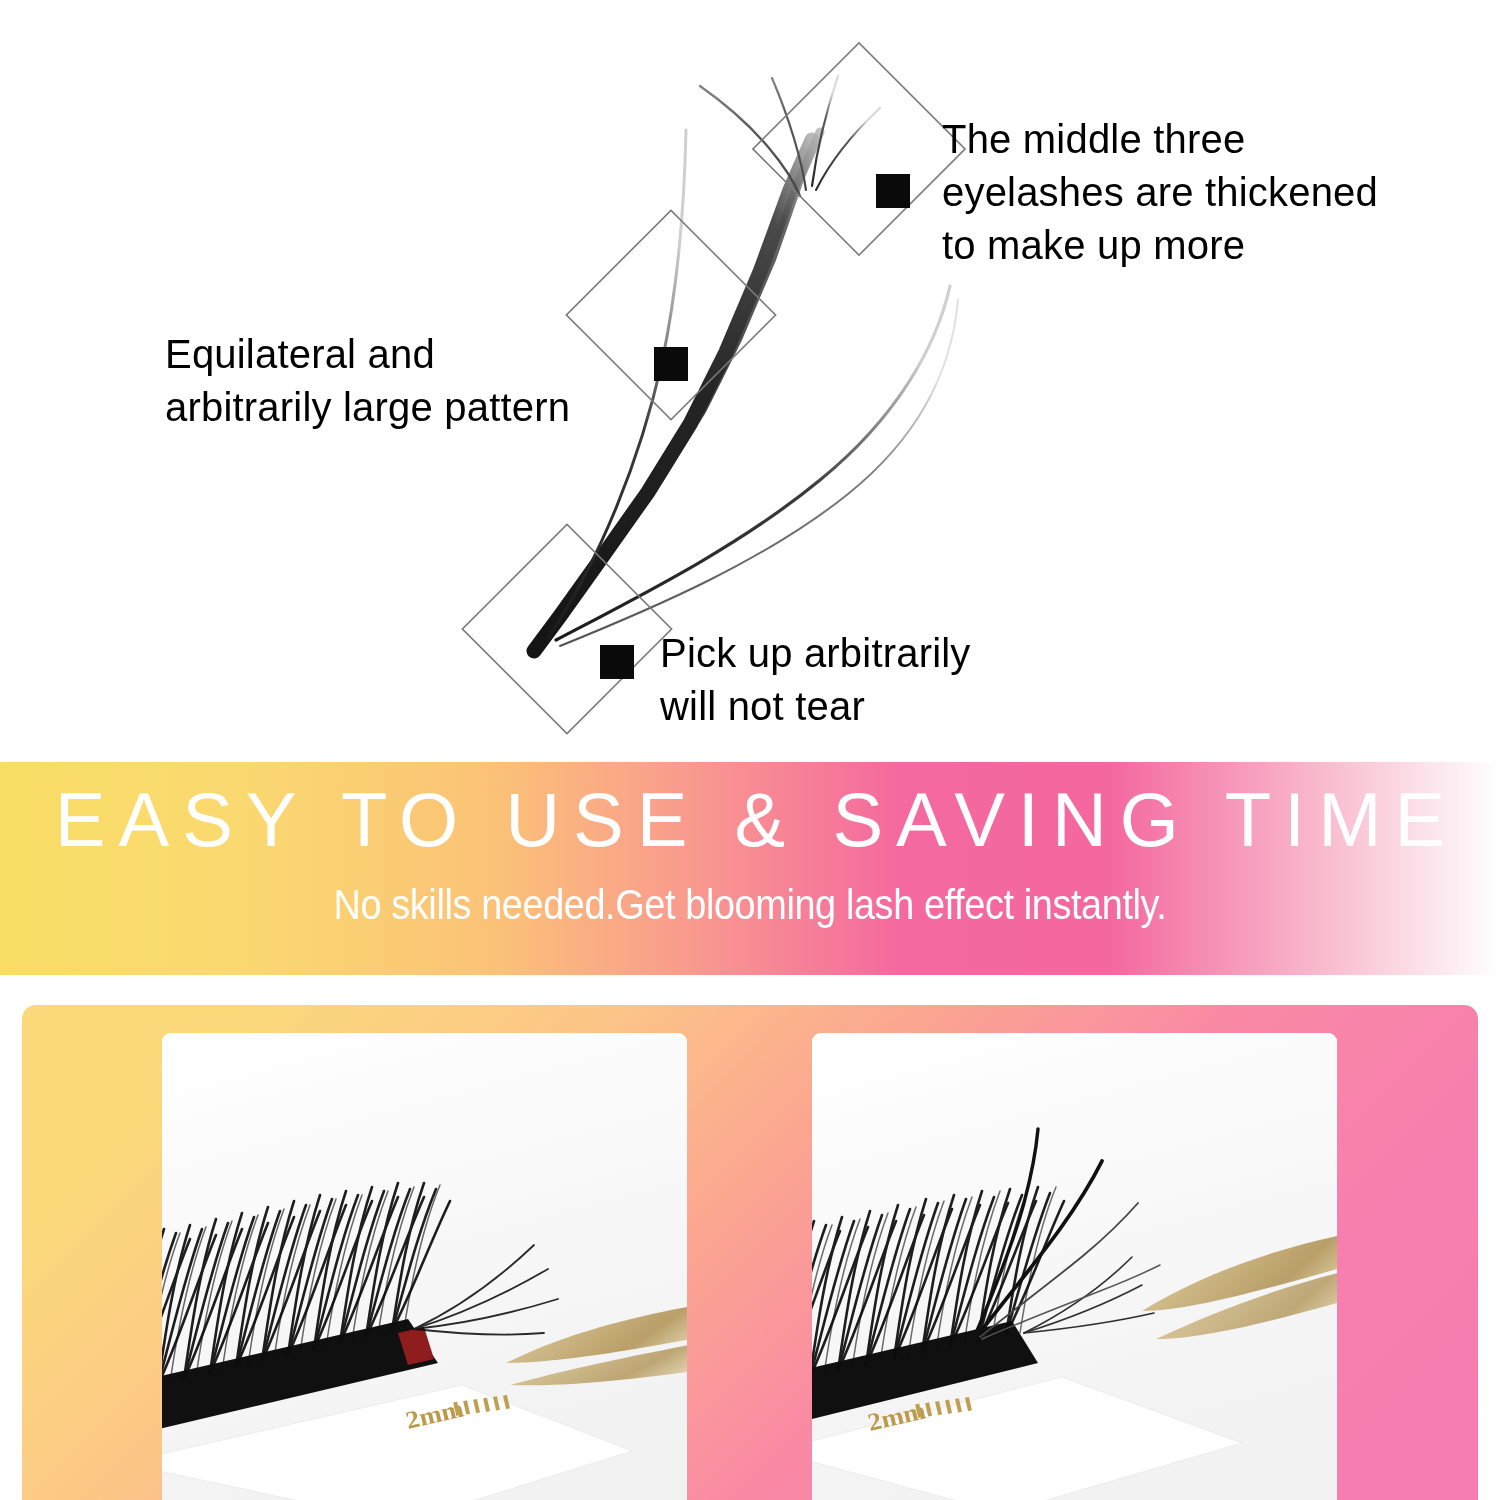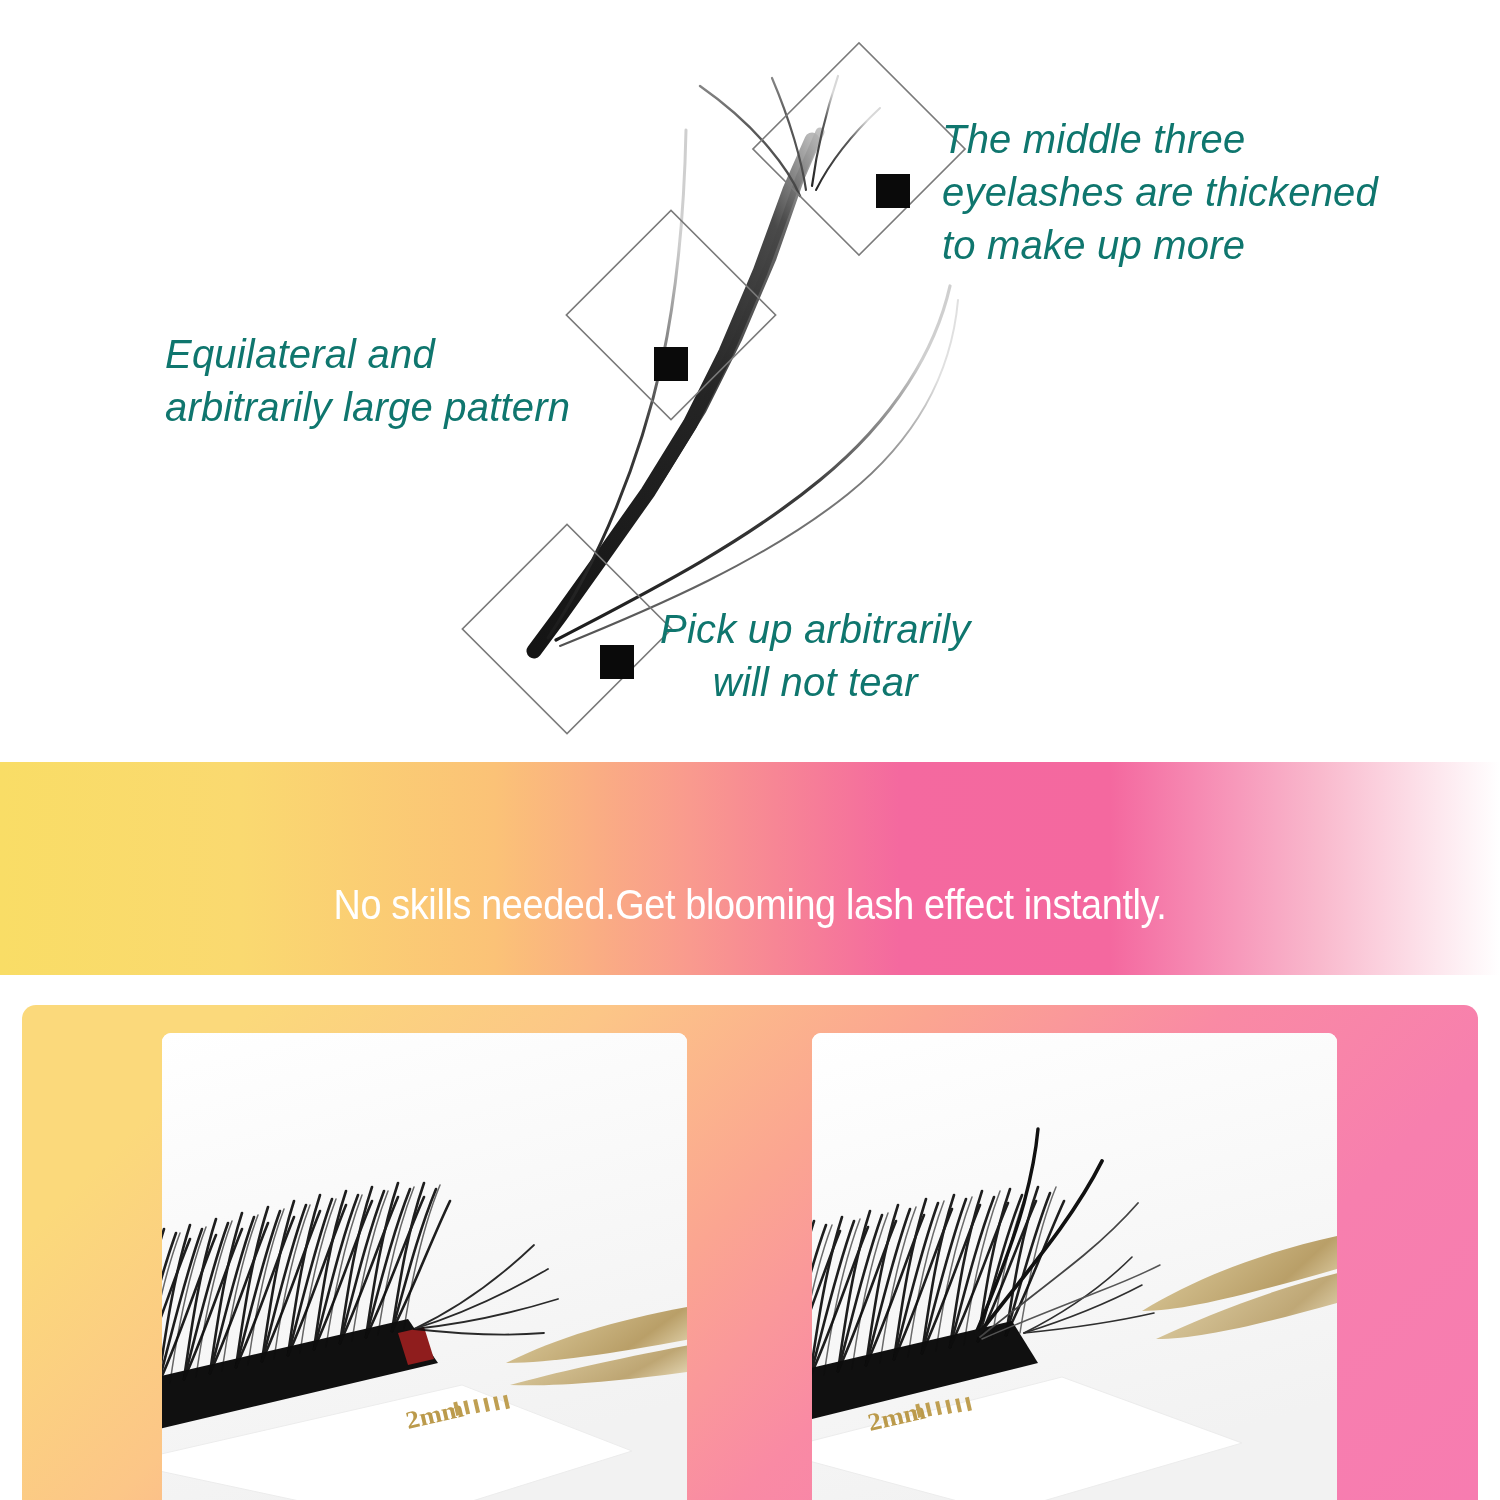--- a/index.html
+++ b/index.html
@@ -25,32 +25,31 @@
   }
   #hero-art {
     position: absolute;
     left: 0; top: 0;
     width: 1500px;
     height: 755px;
   }
 
   .callout-text {
     position: absolute;
-    color: #0f766e;
+    color: #000000;
     font-family: "Liberation Sans", sans-serif;
     font-size: 40px;
     font-weight: 500;
     line-height: 1.32;
     white-space: pre-line;
     letter-spacing: 0.2px;
-    font-style: italic;
   }
   #callout-top-right { left: 942px; top: 113px; }
   #callout-left      { left: 165px; top: 328px; }
-  #callout-bottom    { left: 660px; top: 603px; text-align: center; }
+  #callout-bottom    { left: 660px; top: 627px; }
 
   
   #banner {
     position: absolute;
     left: 0; top: 762px;
     width: 1500px;
     height: 213px;
     background: linear-gradient(90deg,
         #f9dd66 0%,
         #fad970 16%,
@@ -177,20 +176,21 @@
 to make up more</div>
 
   <div class="callout-text" id="callout-left">Equilateral and
 arbitrarily large pattern</div>
 
   <div class="callout-text" id="callout-bottom">Pick up arbitrarily
 will not tear</div>
 </div>
 
 <div id="banner">
+  <div id="banner-title">EASY TO USE &amp; SAVING TIME</div>
   <div id="banner-subtitle">No skills needed.Get blooming lash effect instantly.</div>
 </div>
 
 <div id="photo-panel">
 
   <div class="photo-card" id="photo-card-left">
     <svg viewBox="0 0 525 467" preserveAspectRatio="xMidYMid slice">
       <defs>
         <linearGradient id="gold1" x1="0" y1="0" x2="1" y2="0.4">
           <stop offset="0%" stop-color="#e8d9b0"></stop>

